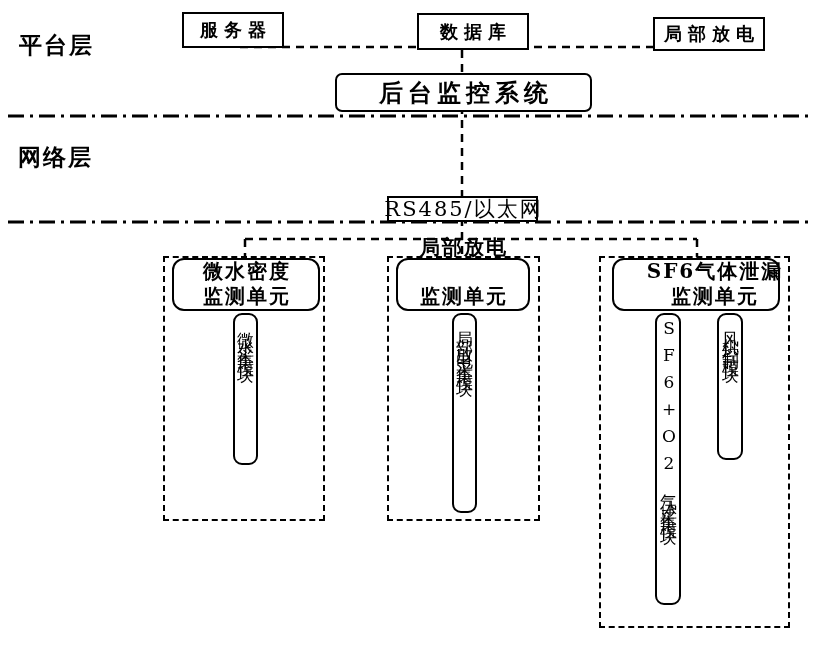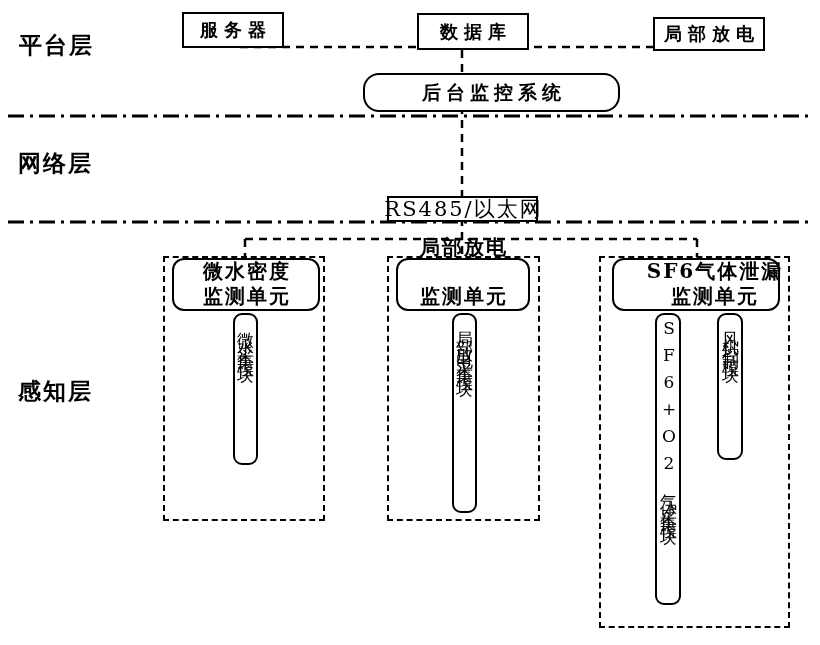--- a/index.html
+++ b/index.html
@@ -37,25 +37,24 @@
     display: flex;
     align-items: center;
     justify-content: center;
     font-size: 18px;
     font-weight: bold;
     letter-spacing: 6px;
     text-indent: 6px;
     white-space: nowrap;
   }
   .node.round {
-    border-radius: 16px;
+    border-radius: 7px;
     letter-spacing: 5px;
     text-indent: 5px;
-    font-size: 19px;
-    margin-left: 28px;
+    font-size: 24px;
   }
   .node.bus {
     font-weight: normal;
     font-size: 21px;
     letter-spacing: 2px;
     text-indent: 2px;
     border-width: 2.5px;
   }
   .unit {
     position: absolute;
@@ -102,22 +101,21 @@
     <line x1="8" y1="116" x2="812" y2="116" stroke="#000000" stroke-width="3" stroke-dasharray="16 6 3 6"></line>
     <line x1="8" y1="222" x2="812" y2="222" stroke="#000000" stroke-width="3" stroke-dasharray="16 6 3 6"></line>
     <line x1="240" y1="47" x2="707" y2="47" stroke="#000000" stroke-width="2.5" stroke-dasharray="8 6"></line>
     <line x1="462" y1="50" x2="462" y2="258" stroke="#000000" stroke-width="2.5" stroke-dasharray="8 6"></line>
     <line x1="245" y1="239" x2="697" y2="239" stroke="#000000" stroke-width="2.5" stroke-dasharray="8 6"></line>
     <line x1="245" y1="239" x2="245" y2="257" stroke="#000000" stroke-width="2.5" stroke-dasharray="8 6"></line>
     <line x1="697" y1="239" x2="697" y2="257" stroke="#000000" stroke-width="2.5" stroke-dasharray="8 6"></line>
   </svg>
 
   <div class="layer-label" style="left:19px; top:30px;">平台层</div>
-  <div class="layer-label" style="left:18px; top:148px;text-align:center;">网络层</div>
-  <div class="layer-label" style="left:18px; top:376px;">感知层</div>
+  <div class="layer-label" style="left:18px; top:142px;text-align:center;">网络层</div>
 
   <div class="node" style="left:182px; top:12px; width:102px; height:36px;">服务器</div>
   <div class="node" style="left:417px; top:13px; width:112px; height:37px;">数据库</div>
   <div class="node" style="left:653px; top:17px; width:112px; height:34px;">局部放电</div>
   <div class="node round" style="left:335px; top:73px; width:257px; height:39px;">后台监控系统</div>
 
   <div class="node bus" style="left:387px; top:196px; width:151px; height:26px;">RS485/以太网</div>
 
   <div class="unit" style="left:163px; top:256px; width:162px; height:265px;">
     <div class="unit-header" style="left:7px; top:0px; width:148px; height:53px;">

